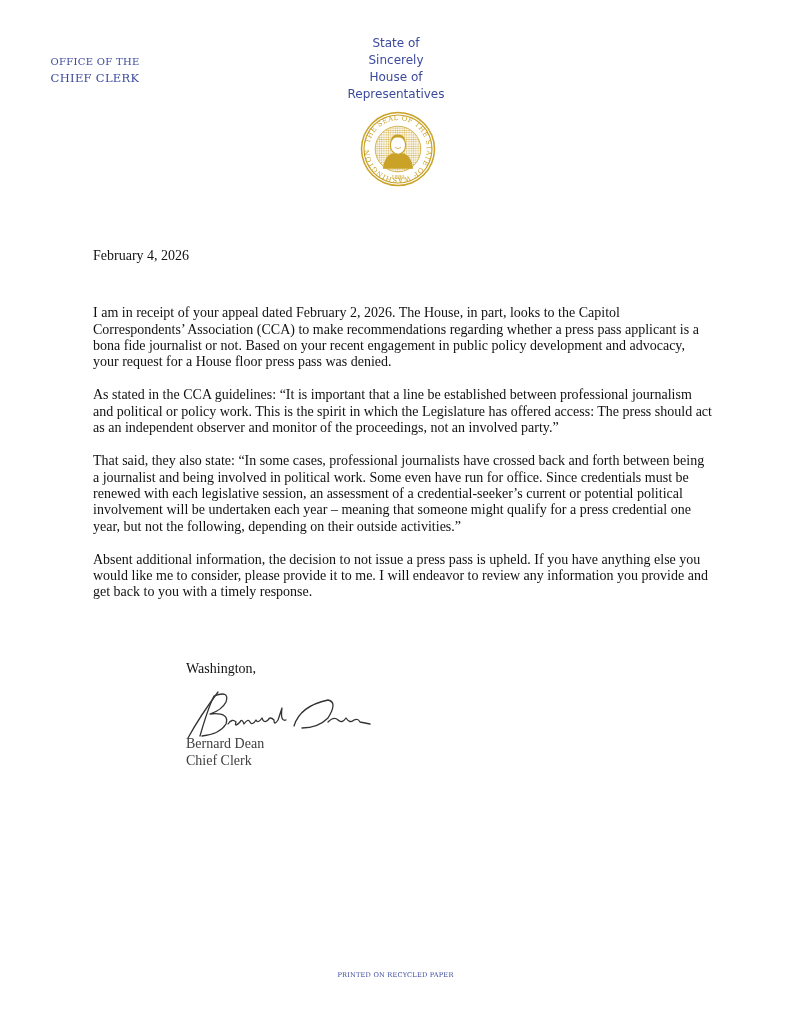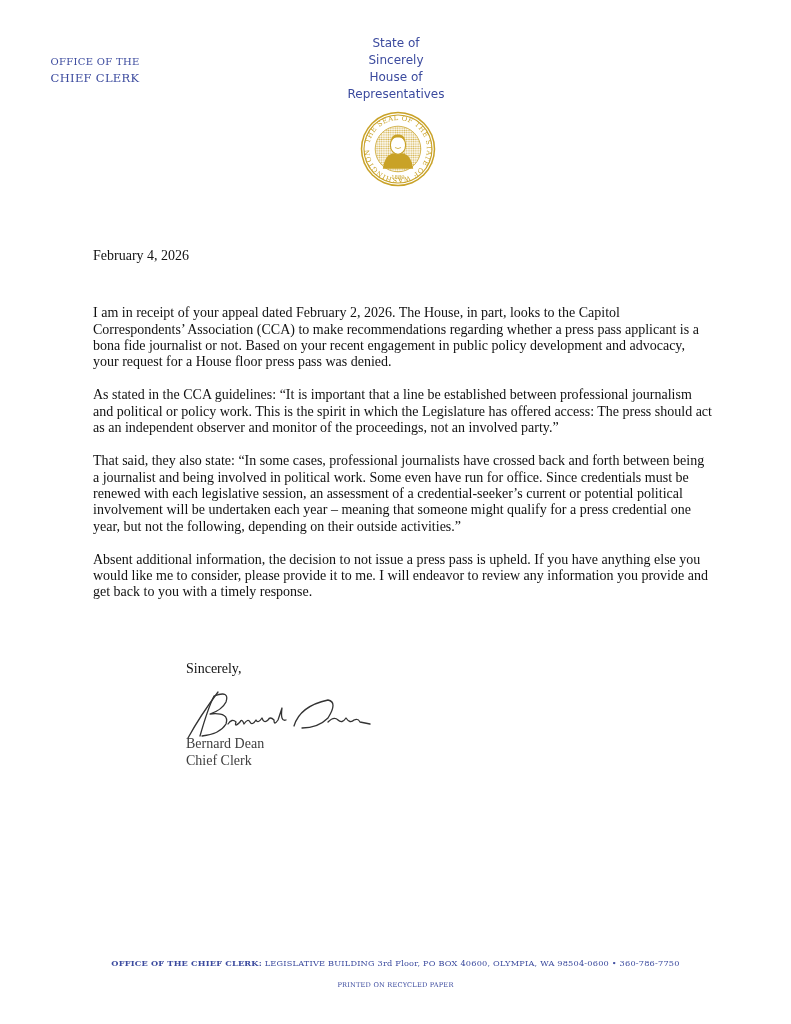--- a/index.html
+++ b/index.html
@@ -71,40 +71,34 @@
   </svg>
 
   <div class="letter">
     <p class="date">February 4, 2026</p>
     <p class="para">I am in receipt of your appeal dated February 2, 2026. The House, in part, looks to the Capitol Correspondents’ Association (CCA) to make recommendations regarding whether a press pass applicant is a bona fide journalist or not. Based on your recent engagement in public policy development and advocacy, your request for a House floor press pass was denied.</p>
     <p class="para">As stated in the CCA guidelines: “It is important that a line be established between professional journalism and political or policy work. This is the spirit in which the Legislature has offered access: The press should act as an independent observer and monitor of the proceedings, not an involved party.”</p>
     <p class="para">That said, they also state: “In some cases, professional journalists have crossed back and forth between being a journalist and being involved in political work. Some even have run for office. Since credentials must be renewed with each legislative session, an assessment of a credential-seeker’s current or potential political involvement will be undertaken each year – meaning that someone might qualify for a press credential one year, but not the following, depending on their outside activities.”</p>
     <p class="para">Absent additional information, the decision to not issue a press pass is upheld. If you have anything else you would like me to consider, please provide it to me. I will endeavor to review any information you provide and get back to you with a timely response.</p>
   </div>
 
-  <div class="closing">Sincerely,</div>
+  <div class="closing">Washington,</div>
 
   <svg class="signature" viewBox="0 0 195 56">
     <g fill="none" stroke="#333" stroke-width="1.3" stroke-linecap="round" stroke-linejoin="round">
       <path d="M10 50 Q22 28 40 4"></path>
       <path d="M22 48 Q30 20 36 8 Q52 2 48 14 Q44 22 32 26 Q52 24 48 36 Q42 46 24 48"></path>
       <path d="M50 36 Q54 30 58 34 Q56 40 62 34 Q64 30 66 36 Q70 30 72 34 Q74 38 78 32 Q80 36 84 30 Q86 36 90 32 Q92 28 96 32 Q96 38 100 32 L104 20 Q102 34 108 32"></path>
       <path d="M116 38 Q122 18 150 12 Q160 14 150 30 Q140 40 124 40"></path>
       <path d="M150 34 Q156 28 160 32 Q164 36 168 30 Q172 36 176 32 Q180 30 182 34 L192 36"></path>
     </g>
   </svg>
 
   <div class="signer">
     <div>Bernard Dean</div>
     <div>Chief Clerk</div>
   </div>
 
   <div class="footer">
-    <div class="line1">
-      <b>OFFICE OF THE CHIEF CLERK:</b>
-      <span>LEGISLATIVE BUILDING 3rd Floor, PO BOX 40600, OLYMPIA, WA 98504-0600</span>
-      <span>•</span>
-      <span>360-786-7750</span>
-    </div>
     <div class="line2">PRINTED ON RECYCLED PAPER</div>
   </div>
 
 </div>
 
 </body></html>

